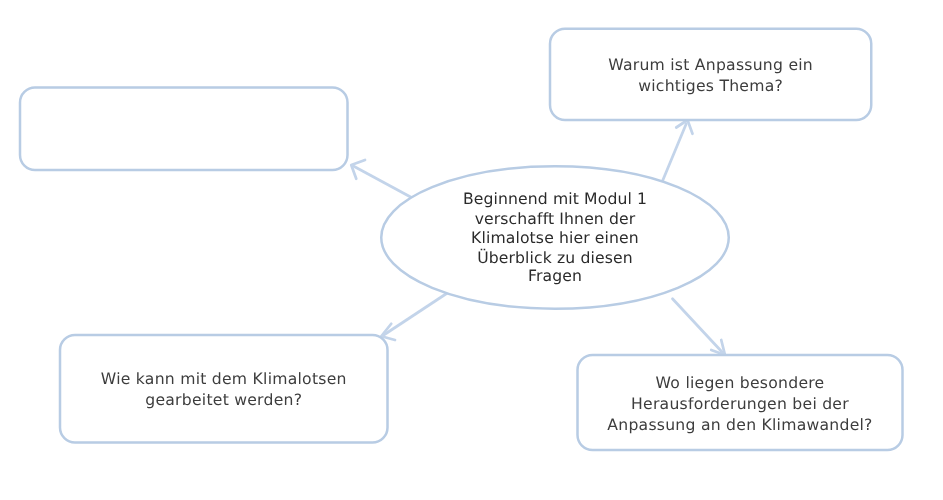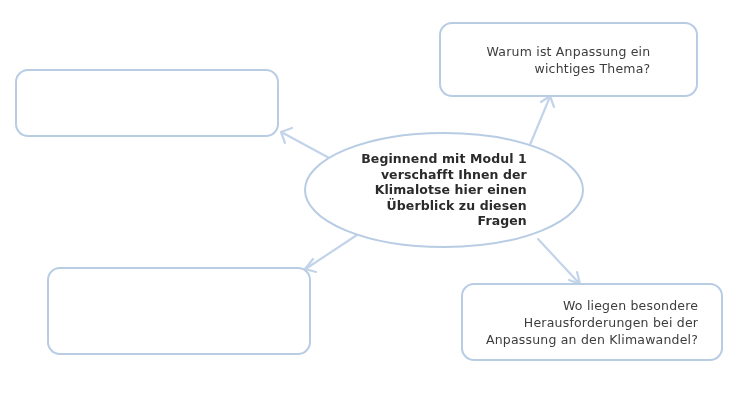--- a/index.html
+++ b/index.html
@@ -24,32 +24,32 @@
     top: 0;
     left: 0;
     width: 754px;
     height: 400px;
   }
   .node-text {
     position: absolute;
     display: flex;
     align-items: center;
     justify-content: center;
-    text-align: right;
+    text-align: center;
     box-sizing: border-box;
     color: #3d3d3d;
     font-family: "DejaVu Sans", sans-serif;
     font-size: 12.5px;
     line-height: 17px;
     letter-spacing: 0.2px;
     white-space: pre-line;
     pointer-events: auto;
   }
   .center-text {
-    font-weight: bold;
+    font-weight: normal;
     font-size: 12.5px;
     line-height: 15.5px;
     color: #2b2b2b;
     letter-spacing: 0.1px;
   }
 </style>
 </head>
 <body>
 
 <div id="diagram-canvas">
@@ -87,20 +87,22 @@
 
     <rect x="462" y="284" width="260" height="76" rx="12" ry="12" fill="#ffffff" stroke="#b8cce4" stroke-width="2"></rect>
 
     <ellipse cx="444" cy="190" rx="139" ry="57" fill="#ffffff" stroke="#b8cce4" stroke-width="2"></ellipse>
   </svg>
 
 
   <div class="node-text" style="left:440px; top:23px; width:257px; height:73px;">Warum ist Anpassung ein
 wichtiges Thema?</div>
 
+  <div class="node-text" style="left:48px; top:268px; width:262px; height:86px;">Wie kann mit dem Klimalotsen
+gearbeitet werden?</div>
 
   <div class="node-text" style="left:462px; top:284px; width:260px; height:76px;">Wo liegen besondere
 Herausforderungen bei der
 Anpassung an den Klimawandel?</div>
 
   <div class="node-text center-text" style="left:305px; top:133px; width:278px; height:114px;">Beginnend mit Modul 1
 verschafft Ihnen der
 Klimalotse hier einen
 Überblick zu diesen
 Fragen</div>

